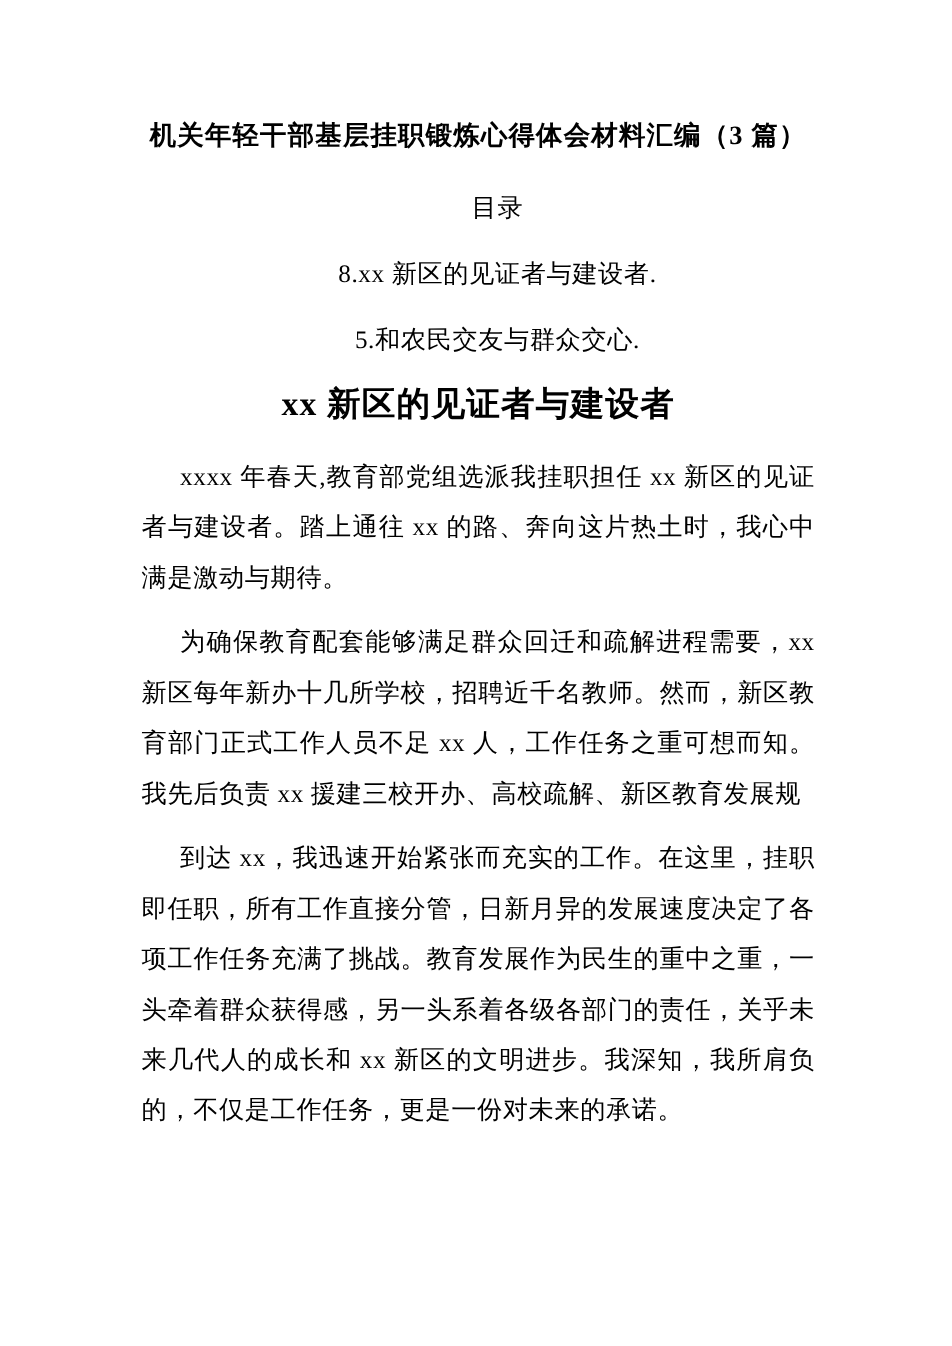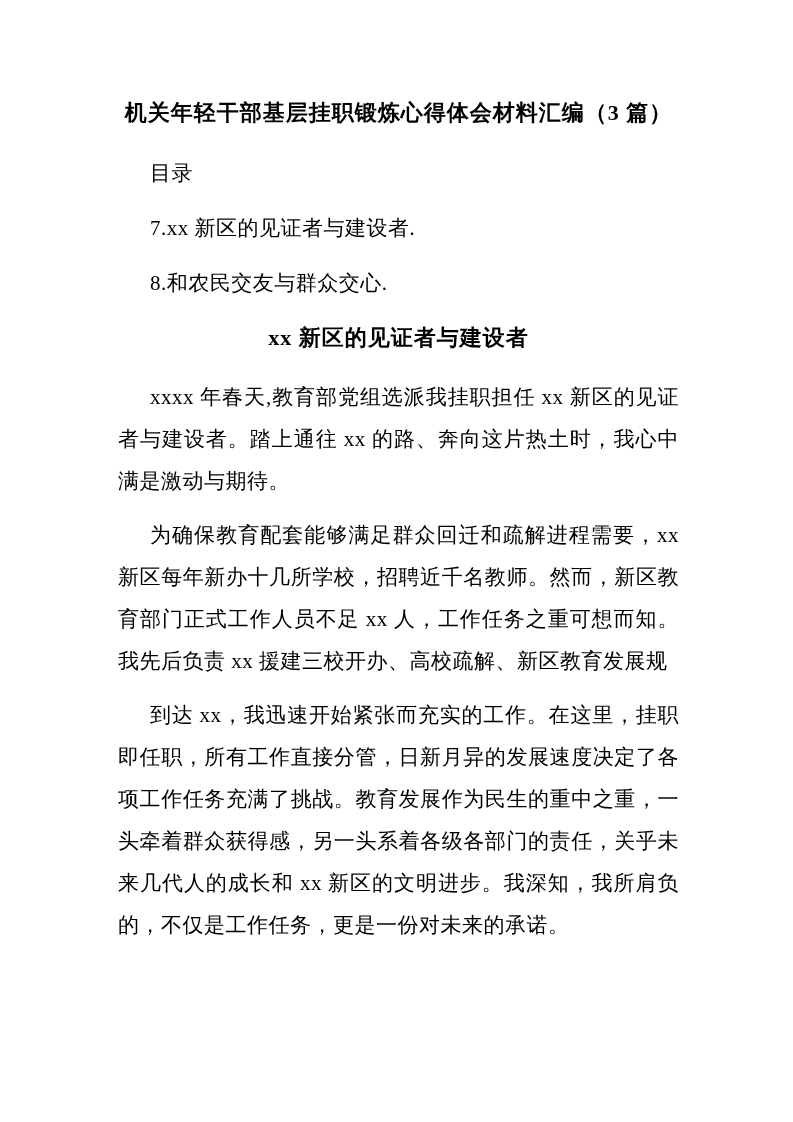--- a/index.html
+++ b/index.html
@@ -31,47 +31,47 @@
   }
   .para {
     margin: 0 0 13px 0;
     font-size: 21px;
     line-height: 42px;
     text-indent: 32px;
     text-align: justify;
     letter-spacing: 0.5px;
   }
   .toc-label, .toc-item {
-    text-align: left;
+    text-align: center;
   }
   .section-heading {
     margin: 4px 0 17px 0;
-    font-size: 22px;
+    font-size: 28px;
     line-height: 42px;
     font-weight: bold;
     text-align: center;
     text-indent: 0;
     letter-spacing: 1px;
   }
   .body-para {
     margin-bottom: 12px;
   }
 </style>
 </head>
 <body>
 
 <div class="page">
 
   <h1 class="doc-title">机关年轻干部基层挂职锻炼心得体会材料汇编（3 篇）</h1>
 
   <p class="para toc-label">目录</p>
 
-  <p class="para toc-item">7.xx 新区的见证者与建设者.</p>
+  <p class="para toc-item">8.xx 新区的见证者与建设者.</p>
 
-  <p class="para toc-item">8.和农民交友与群众交心.</p>
+  <p class="para toc-item">5.和农民交友与群众交心.</p>
 
 
   <h2 class="section-heading">xx 新区的见证者与建设者</h2>
 
   <p class="para body-para">xxxx 年春天,教育部党组选派我挂职担任 xx 新区的见证者与建设者。踏上通往 xx 的路、奔向这片热土时，我心中满是激动与期待。</p>
 
   <p class="para body-para">为确保教育配套能够满足群众回迁和疏解进程需要，xx 新区每年新办十几所学校，招聘近千名教师。然而，新区教育部门正式工作人员不足 xx 人，工作任务之重可想而知。我先后负责 xx 援建三校开办、高校疏解、新区教育发展规</p>
 
   <p class="para body-para">到达 xx，我迅速开始紧张而充实的工作。在这里，挂职即任职，所有工作直接分管，日新月异的发展速度决定了各项工作任务充满了挑战。教育发展作为民生的重中之重，一头牵着群众获得感，另一头系着各级各部门的责任，关乎未来几代人的成长和 xx 新区的文明进步。我深知，我所肩负的，不仅是工作任务，更是一份对未来的承诺。</p>
 

